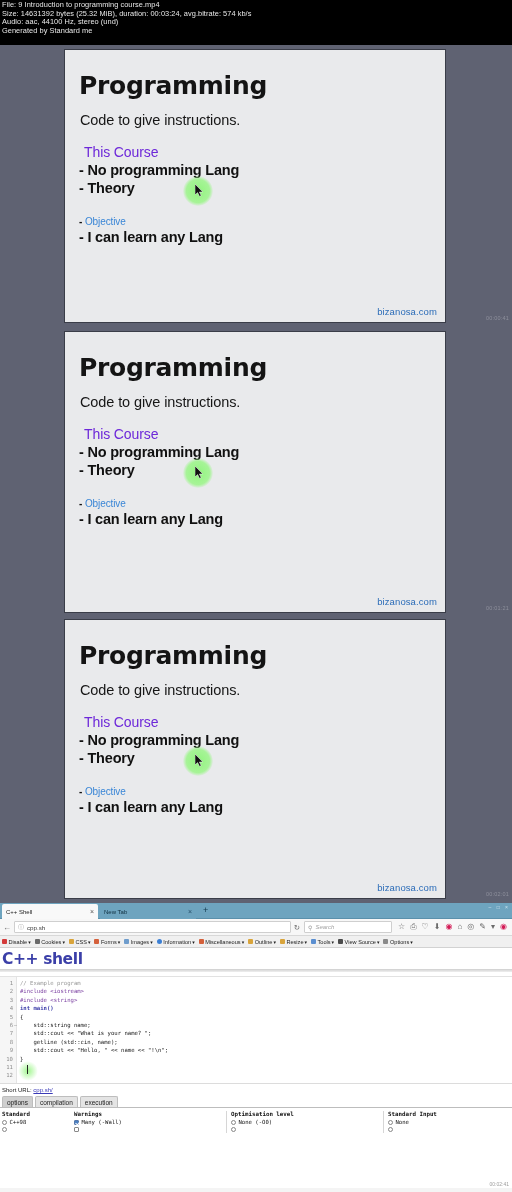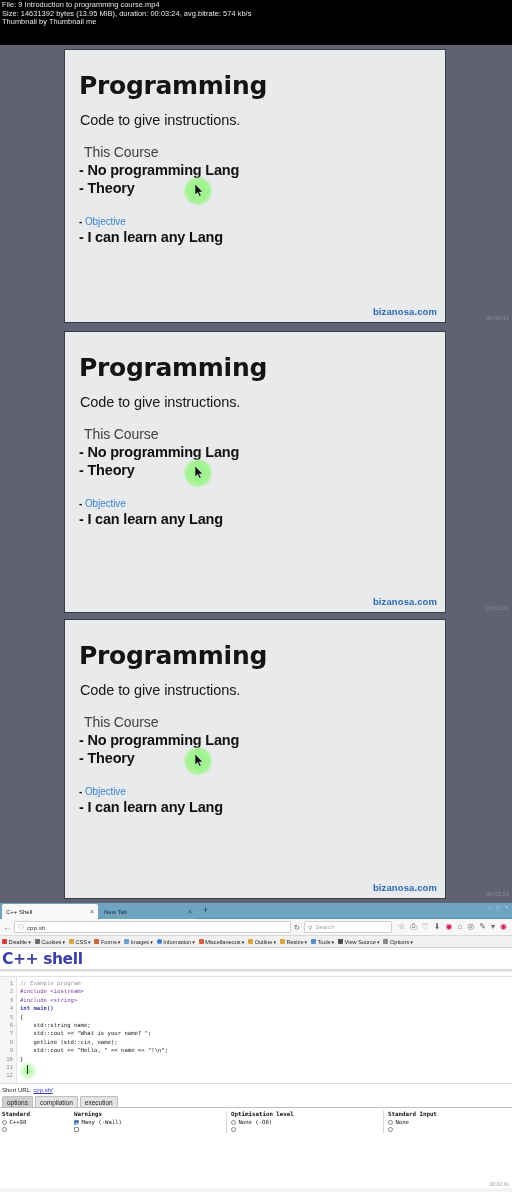--- a/index.html
+++ b/index.html
@@ -48,36 +48,36 @@
     color: #141414;
     letter-spacing: -0.3px;
     line-height: 30px;
   }
   .s-sub {
     font-size: 14.5px; color: #161616;
     margin-top: 11px; margin-left: 1px;
     letter-spacing: -0.1px;
   }
   .s-sec {
-    font-size: 14px; color: #404040;
+    font-size: 14px; color: #6d28d9;
     margin-top: 16px; margin-left: 5px;
     letter-spacing: -0.1px;
   }
   .s-bullet {
     font-size: 14.5px; color: #111; font-weight: bold;
     margin-top: 2px; letter-spacing: -0.2px;
   }
   .s-obj {
     font-size: 10px; color: #3a86d6;
     margin-top: 20px; letter-spacing: -0.1px;
   }
   .s-obj .dash { color: #111; font-weight: bold; }
   .s-brand {
     position: absolute; right: 8px; bottom: 5px;
-    font-size: 9.5px; font-weight: bold; color: #2b6cb8;
+    font-size: 9.5px; font-weight: normal; color: #2b6cb8;
     letter-spacing: 0.1px;
   }
   .s-watermark {
     position: absolute; left: 0; right: 0; bottom: 22px;
     text-align: center;
     font-family: "Liberation Serif", serif;
     font-weight: bold;
     font-size: 19px;
     color: #f2d02a;
     letter-spacing: 0.5px;
@@ -237,22 +237,23 @@
   .divider-v { width: 1px; background: #d6d6d6; margin: 0 4px; }
   .ts-page { position: absolute; right: 3px; bottom: 1px; font-size: 5px; color: #9d9d9d; }
 </style>
 </head>
 <body>
 
 <div id="root">
 
   <div class="info-header">
     <div>File: 9 Introduction to programming course.mp4</div>
-    <div>Size: 14631392 bytes (13.95 MiB), duration: 00:03:24, avg.bitrate: 574 kb/s</div>
-    <div>Thumbnail by Thumbnail me</div>
+    <div>Size: 14631392 bytes (25.32 MiB), duration: 00:03:24, avg.bitrate: 574 kb/s</div>
+    <div>Audio: aac, 44100 Hz, stereo (und)</div>
+    <div>Generated by Standard me</div>
   </div>
 
   <div class="strip">
 
     <div class="frame f1">
       <div class="slide-inner">
         <div class="s-title">Programming</div>
         <div class="s-sub">Code to give instructions.</div>
         <div class="s-sec">This Course</div>
         <div class="s-bullet">- No programming Lang</div>

